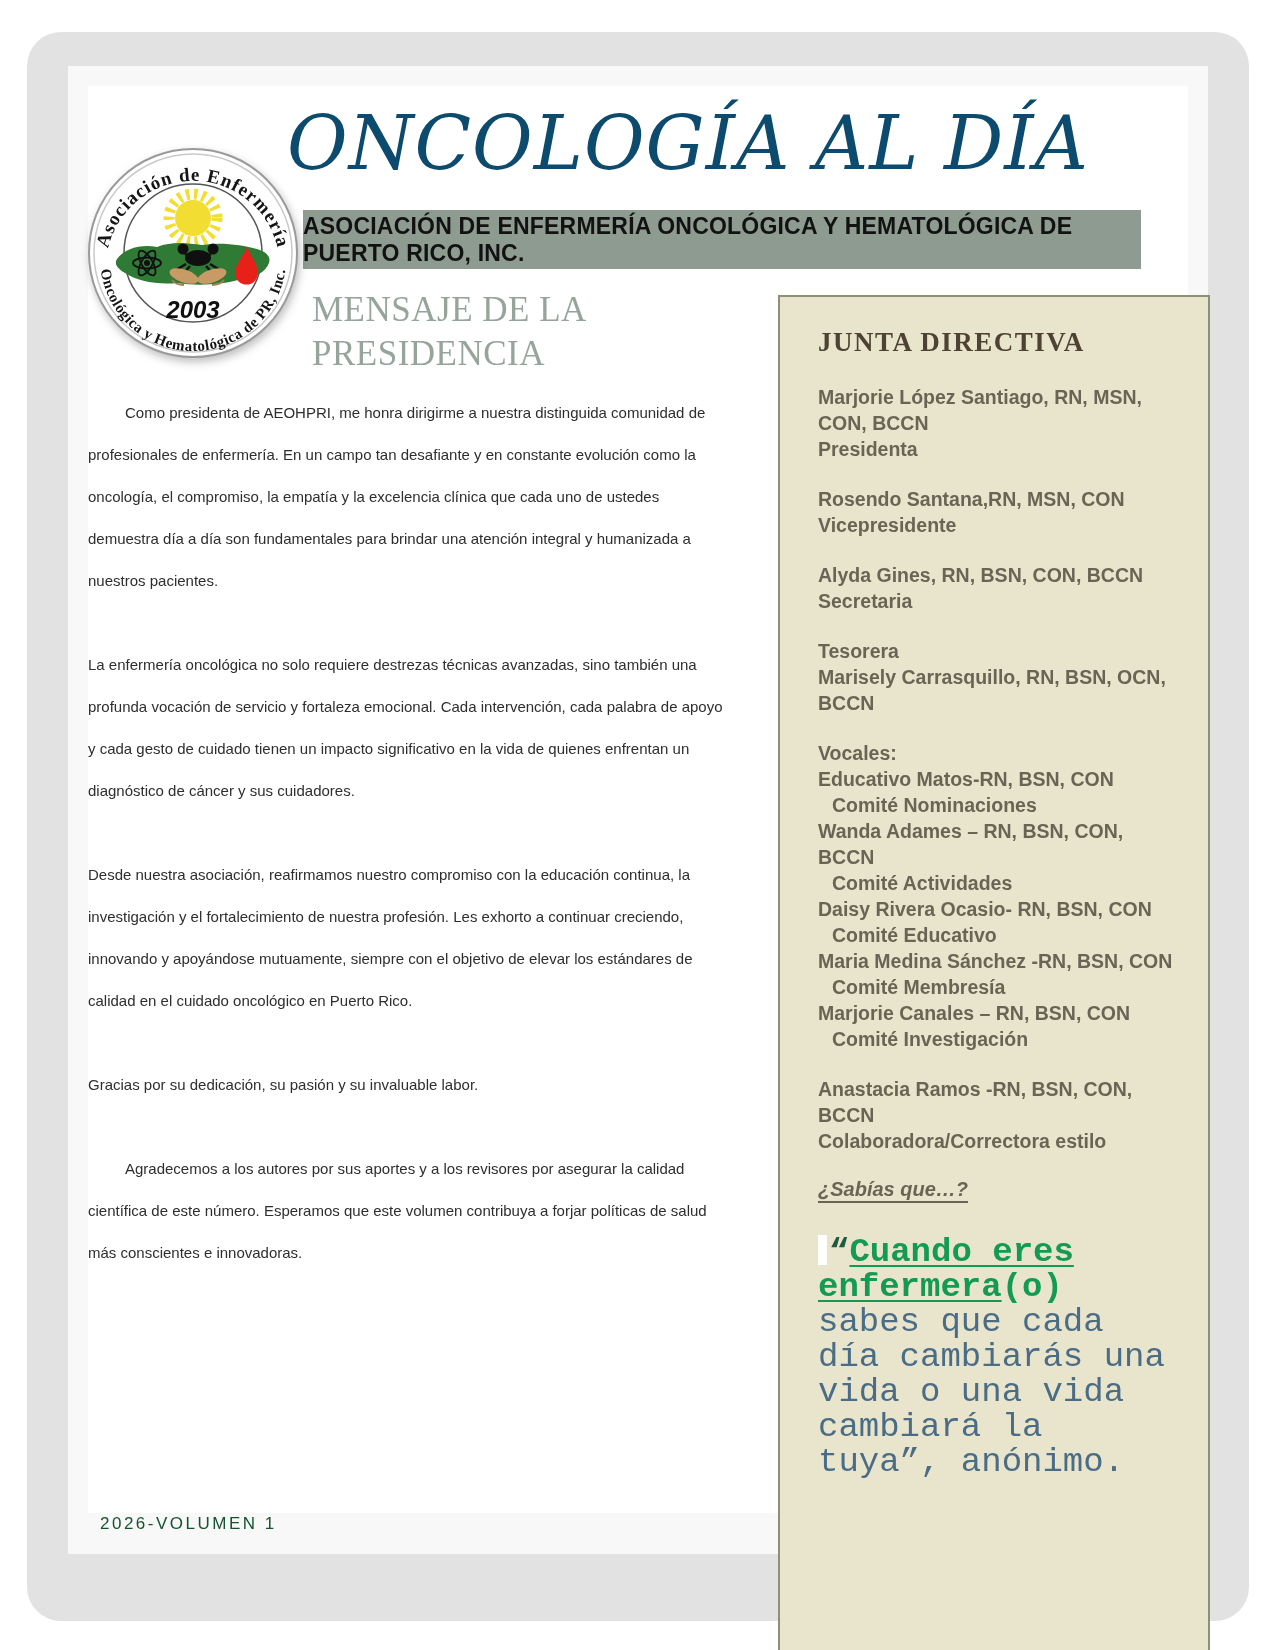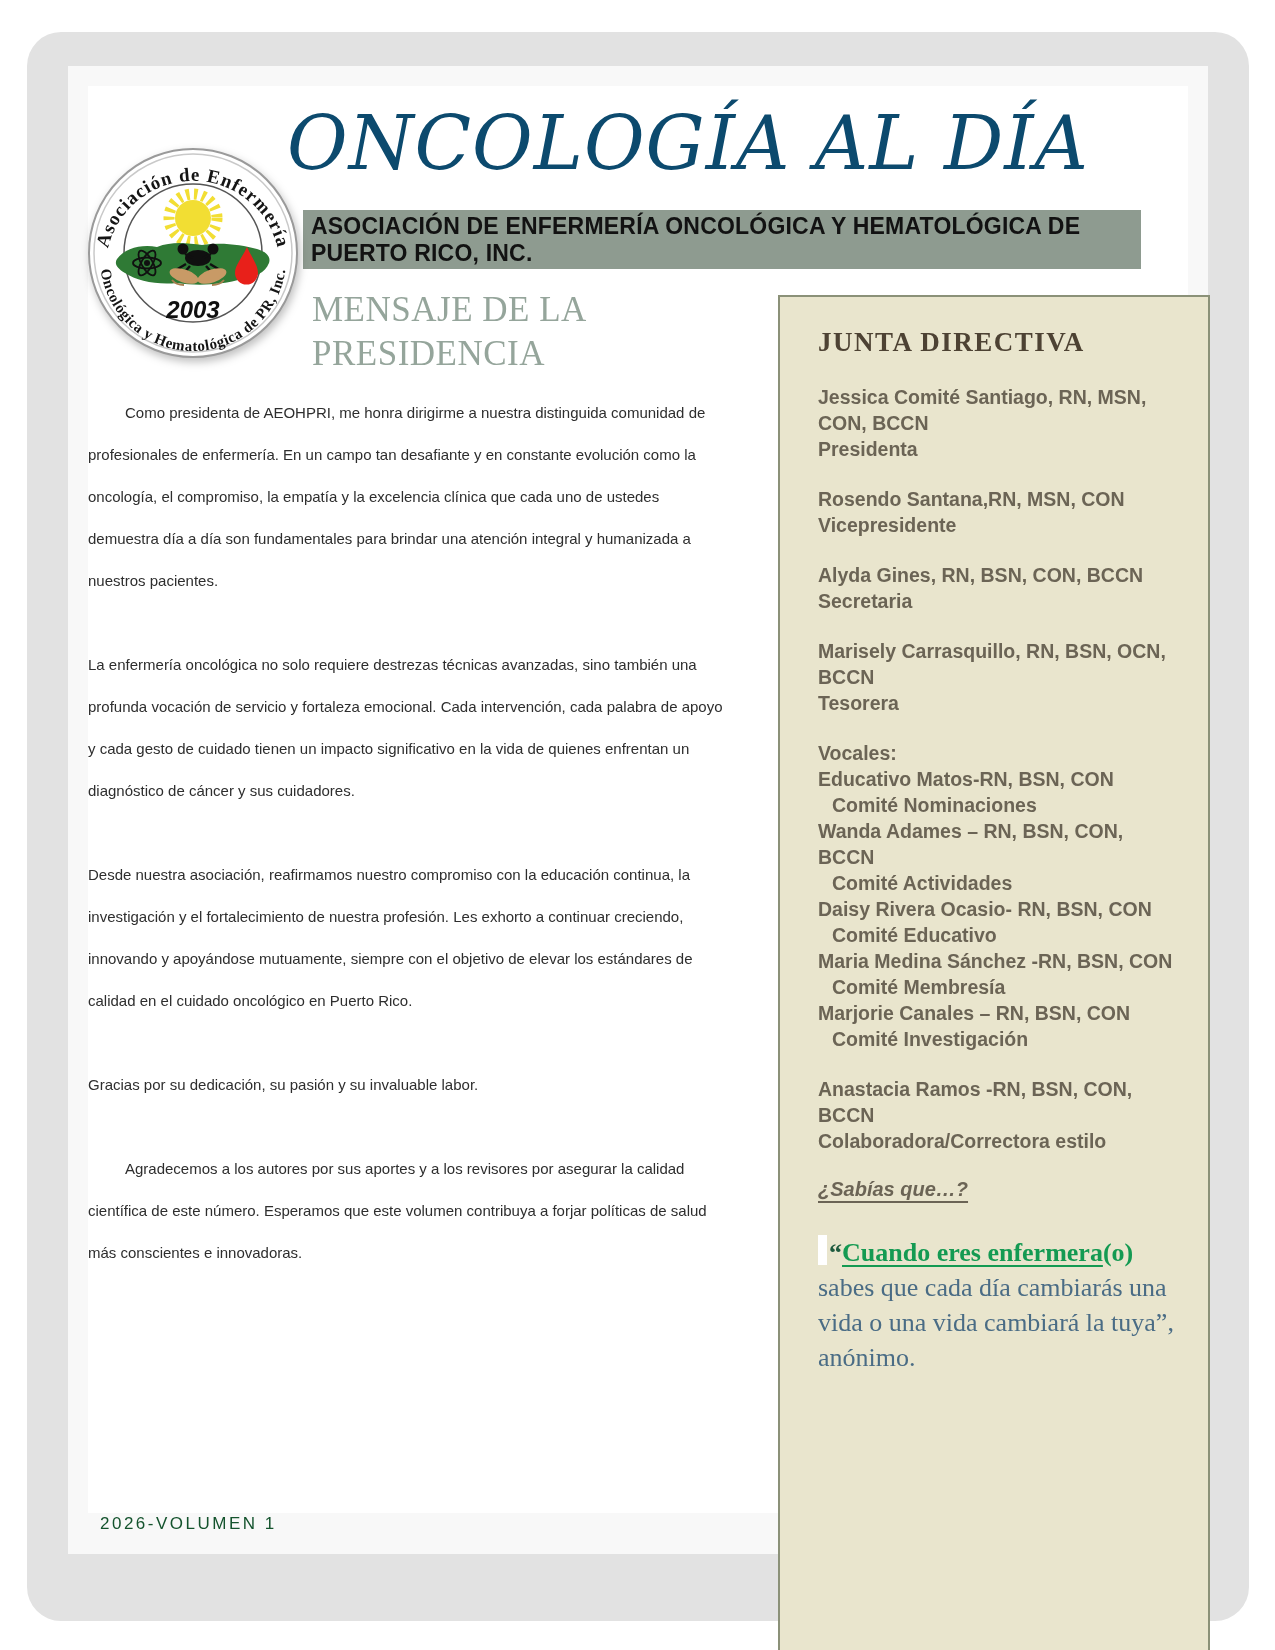--- a/index.html
+++ b/index.html
@@ -10,42 +10,42 @@
   
   .frame { left:27px; top:32px; width:1222px; height:1589px; background:#e2e2e2; border-radius:34px; }
   .inner-page { left:68px; top:66px; width:1140px; height:1488px; background:#f8f8f8; }
   .content-page { left:88px; top:86px; width:1100px; height:1427px; background:#ffffff; }
 
   
   .newsletter-title { left:268px; top:100px; width:840px; text-align:center; white-space:nowrap;
       font-family:"DejaVu Serif", serif; font-style:italic; font-size:74px; color:#0c4a6e; letter-spacing:1px; }
   .banner { left:303px; top:210px; width:838px; height:59px; background:#8e9b90;
       display:flex; align-items:center; justify-content:center; }
-  .banner span { font-weight:bold; font-size:23px; color:#121212; letter-spacing:0.2px;padding-left:8px; }
+  .banner span { font-weight:bold; font-size:23px; color:#121212; letter-spacing:0.2px; }
 
   .logo-wrap { left:86px; top:146px; width:214px; height:214px; filter:drop-shadow(2px 4px 4px rgba(0,0,0,0.25)); }
 
   .section-heading { left:312px; top:288px; width:470px; font-family:"Liberation Serif", serif;
       font-size:35px; line-height:44px; color:#95a59b; letter-spacing:0.5px; }
 
   
   .body-col { left:88px; top:392px; width:636px; font-size:15px; line-height:42px; color:#2e2e2e; }
   .body-col p { margin-bottom:42px; }
   .body-col p.indent { text-indent:37px; }
 
   
   .sidebar { left:778px; top:295px; width:432px; height:1528px; background:#e9e5cd;
       border:2px solid #8b9178; padding:30px 34px 0 38px; color:#6b6455; }
   .sidebar-title { font-family:"Liberation Serif", serif; font-weight:bold; font-size:27px;
       color:#4d4233; letter-spacing:1.5px; margin-bottom:26px; }
   .sb-group { font-weight:bold; font-size:19.5px; line-height:26px; margin-bottom:24px; }
   .sb-committee { padding-left:14px; }
   .sabias { font-weight:bold; font-size:20px; color:#6b6455; text-decoration:underline;
       text-decoration-thickness:2px; text-underline-offset:5px; margin:10px 0 34px 0;font-style:italic; }
-  .quote { font-family:Liberation Serif, serif; font-size:26px; line-height:35px; color:#4a6c85; }
+  .quote { font-family:Liberation Mono, monospace; font-size:34px; line-height:35px; color:#4a6c85; }
   .cursor-bar { display:inline-block; width:9px; height:30px; background:#ffffff; vertical-align:-4px; margin-right:2px; }
   .q-open { color:#1f5b3f; font-weight:bold; }
   .q-link { color:#149a52; font-weight:bold; text-decoration:underline; text-decoration-thickness:2px; text-underline-offset:4px; }
   .q-green { color:#149a52; font-weight:bold; }
 
   .footer-text { left:100px; top:1514px; font-size:17px; color:#14532d; letter-spacing:2.5px; }
 </style>
 </head>
 <body>
 
@@ -114,34 +114,34 @@
   <p>La enfermería oncológica no solo requiere destrezas técnicas avanzadas, sino también una profunda vocación de servicio y fortaleza emocional. Cada intervención, cada palabra de apoyo y cada gesto de cuidado tienen un impacto significativo en la vida de quienes enfrentan un diagnóstico de cáncer y sus cuidadores.</p>
   <p>Desde nuestra asociación, reafirmamos nuestro compromiso con la educación continua, la investigación y el fortalecimiento de nuestra profesión. Les exhorto a continuar creciendo, innovando y apoyándose mutuamente, siempre con el objetivo de elevar los estándares de calidad en el cuidado oncológico en Puerto Rico.</p>
   <p>Gracias por su dedicación, su pasión y su invaluable labor.</p>
   <p class="indent">Agradecemos a los autores por sus aportes y a los revisores por asegurar la calidad científica de este número. Esperamos que este volumen contribuya a forjar políticas de salud más conscientes e innovadoras.</p>
 </div>
 
 <div class="abs sidebar">
   <div class="sidebar-title">JUNTA DIRECTIVA</div>
 
   <div class="sb-group">
-    <div>Jessica Comité Santiago, RN, MSN, CON, BCCN</div>
+    <div>Marjorie López Santiago, RN, MSN, CON, BCCN</div>
     <div>Presidenta</div>
   </div>
   <div class="sb-group">
     <div>Rosendo Santana,RN, MSN, CON</div>
     <div>Vicepresidente</div>
   </div>
   <div class="sb-group">
     <div>Alyda Gines, RN, BSN, CON, BCCN</div>
     <div>Secretaria</div>
   </div>
   <div class="sb-group">
+    <div>Tesorera</div>
     <div>Marisely Carrasquillo, RN, BSN, OCN, BCCN</div>
-    <div>Tesorera</div>
   </div>
 
   <div class="sb-group">
     <div>Vocales:</div>
     <div>Educativo Matos-RN, BSN, CON</div>
     <div class="sb-committee">Comité Nominaciones</div>
     <div>Wanda Adames – RN, BSN, CON, BCCN</div>
     <div class="sb-committee">Comité Actividades</div>
     <div>Daisy Rivera Ocasio- RN, BSN, CON</div>
     <div class="sb-committee">Comité Educativo</div>

